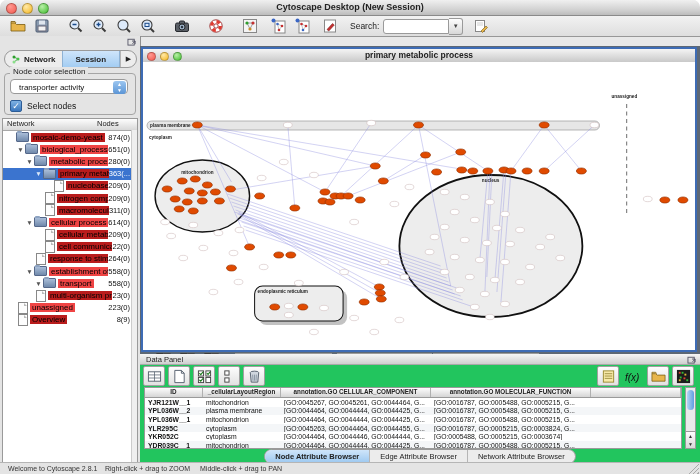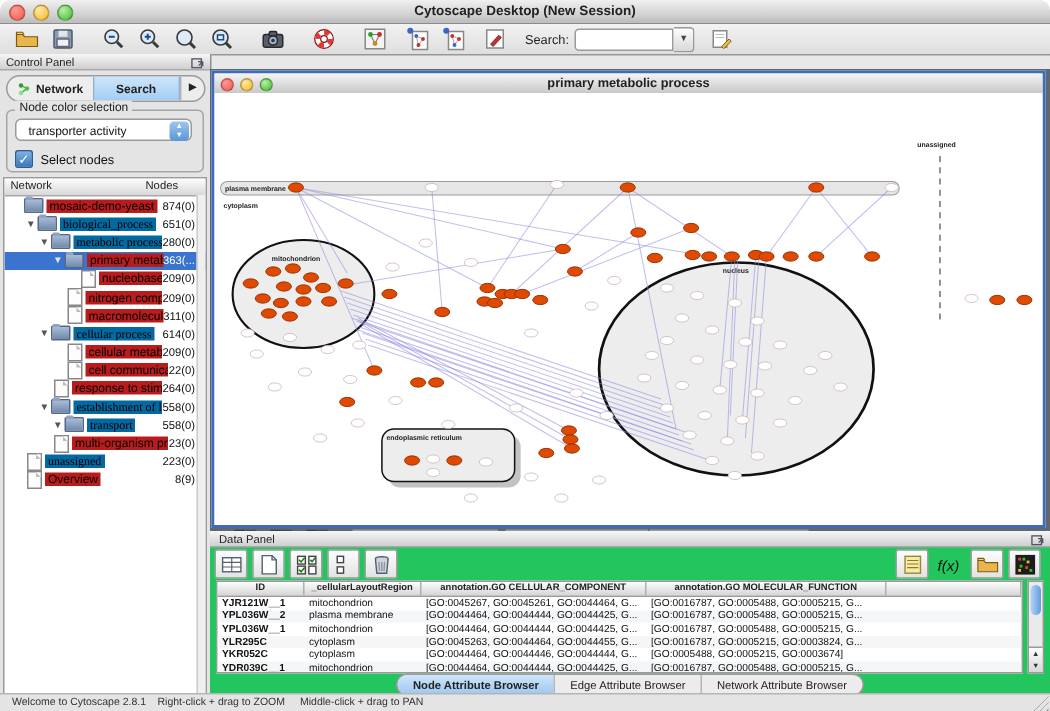--- a/index.html
+++ b/index.html
@@ -42,21 +42,21 @@
   .trow{height:12.2px;display:flex;align-items:center;font-size:8px;position:relative;}
   .trow.sel{background:#3b74cf;}
   .ind{display:inline-block;height:1px;flex:0 0 auto;}
   .arr{width:9px;font-size:6.5px;color:#555;text-align:center;flex:0 0 auto;}
   .trow.sel .arr{color:#dce8f8;}
   .fold{width:11px;height:8px;background:linear-gradient(#a9bdd8,#7089ab);border:0.5px solid #55688a;border-radius:1px;margin-right:2px;flex:0 0 auto;position:relative;}
   .fold:before{content:"";position:absolute;left:0;top:-2px;width:5px;height:2px;background:#8da3c2;border-radius:1px 1px 0 0;}
   .file{width:8px;height:10px;background:#fdfdfd;border:0.5px solid #888;margin-right:2px;margin-left:2px;flex:0 0 auto;position:relative;}
   .file:before{content:"";position:absolute;right:0;top:0;border-style:solid;border-width:0 3px 3px 0;border-color:#fff #fff #bbb #bbb;}
   .tl{padding:0 2px;white-space:nowrap;overflow:hidden;max-width:78px;color:#000;flex:0 1 auto;}
-  .tl.g{background:#b91c1c;} .tl.r{background:#0369a1;font-family:Liberation Serif, serif;}
+  .tl.g{background:#b91c1c;} .tl.r{background:#ef4444;}
   .tc{margin-left:auto;padding-right:7px;font-size:7.5px;color:#111;flex:0 0 auto;}
   .trow.sel .tc{color:#fff;}
   .treescroll{right:0;top:11px;width:5px;height:361px;background:#efefef;border-left:1px solid #ccc;}
   
   .mdi{left:140px;top:36px;width:560px;height:318px;background:#5d6875;overflow:hidden;margin-top:10px;}
   .netwin{left:1px;top:1px;width:556px;height:305px;border:2px solid #3e6cb5;background:#fff;box-sizing:border-box;}
   .nw-title{height:13px;background:linear-gradient(#f4f4f4,#c9c9c9);border-bottom:1px solid #909090;position:relative;}
   .nw-title .lights{left:4px;top:3px;gap:4px;}
   .nw-title .light{width:7px;height:7px;}
   .nw-name{position:absolute;left:0;top:1px;width:100%;text-align:center;font-size:8.5px;font-weight:bold;color:#222;}
@@ -209,37 +209,36 @@
         <svg width="16" height="16" viewBox="0 0 16 16">
           <rect x="2.5" y="2.5" width="9" height="11" fill="#fff" stroke="#888"></rect>
           <line x1="4" y1="5" x2="10" y2="5" stroke="#bbb" stroke-width="0.7"></line>
           <line x1="4" y1="7" x2="10" y2="7" stroke="#bbb" stroke-width="0.7"></line>
           <path d="M8 13l5-5 1.5 1.5-5 5z" fill="#e8b64c" stroke="#7a5c10" stroke-width="0.6"></path>
         </svg>
       </span>
   </div>
 
   <div class="abs cp">
-    <div class="abs cp-head">Control Panel</div>
     <svg class="abs floaticon" style="right:3px;" viewBox="0 0 11 10">
         <rect x="1" y="2.5" width="7" height="6.5" fill="none" stroke="#556" stroke-width="1"></rect>
         <path d="M5.5 4.5h3.5M9 4.5v3.5M9 4.5L6 7.5" stroke="#556" stroke-width="1" fill="none"></path>
       </svg>
     <div class="abs cp-tabs">
       <span class="cp-tab">
         <svg class="mini" width="10" height="10" viewBox="0 0 10 10">
             <path d="M3 3L7 5L3 8" fill="none" stroke="#2d9e2d" stroke-width="0.8"></path>
             <circle cx="3" cy="3" r="1.5" fill="#2d9e2d"></circle>
             <circle cx="7" cy="5" r="1.5" fill="#49c24a"></circle>
             <circle cx="3" cy="8" r="1.5" fill="#8adf8a"></circle>
           </svg>
         <span>Network</span>
       </span>
       <span class="cp-tab on">
-          <span>Search</span>
+          <span>Session</span>
         </span>
       <span class="cp-tab-arrow">▶</span>
     </div>
     <div class="abs grpbox"></div>
     <div class="abs grplegend">Node color selection</div>
     <div class="abs combo">
       <span>transporter activity</span>
       <span class="abs combostep">▲<br>▼</span>
     </div>
     <div class="abs chkrow">

